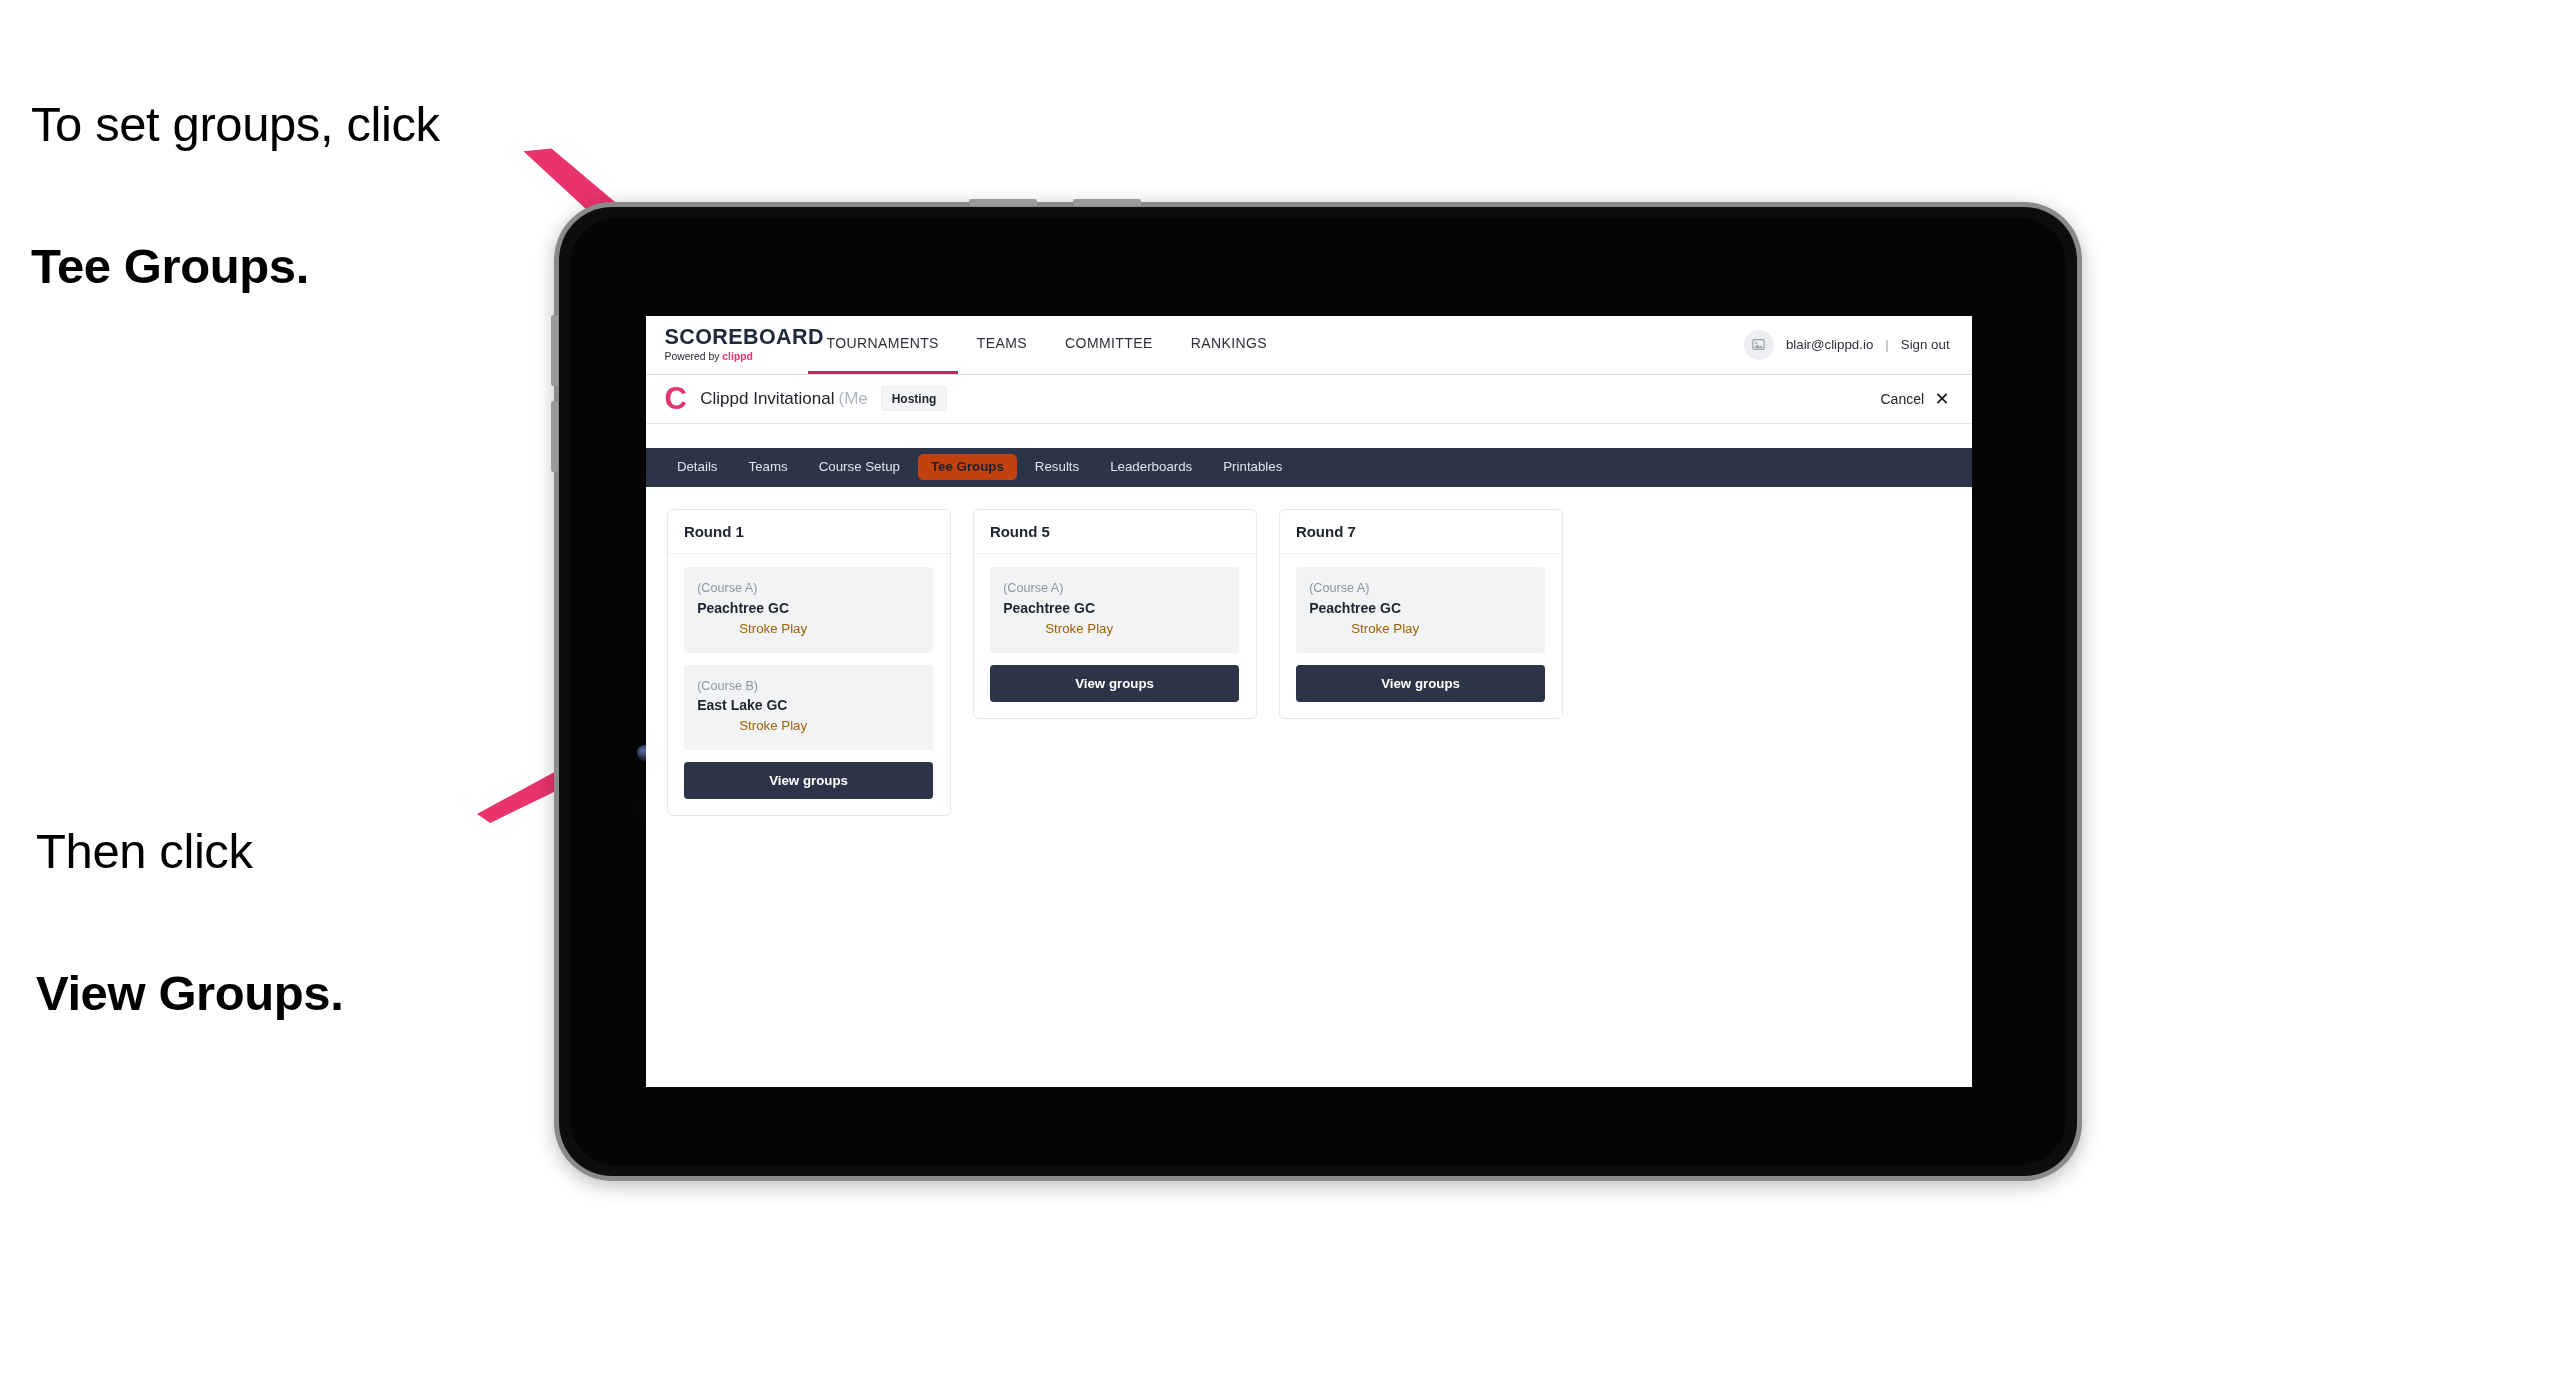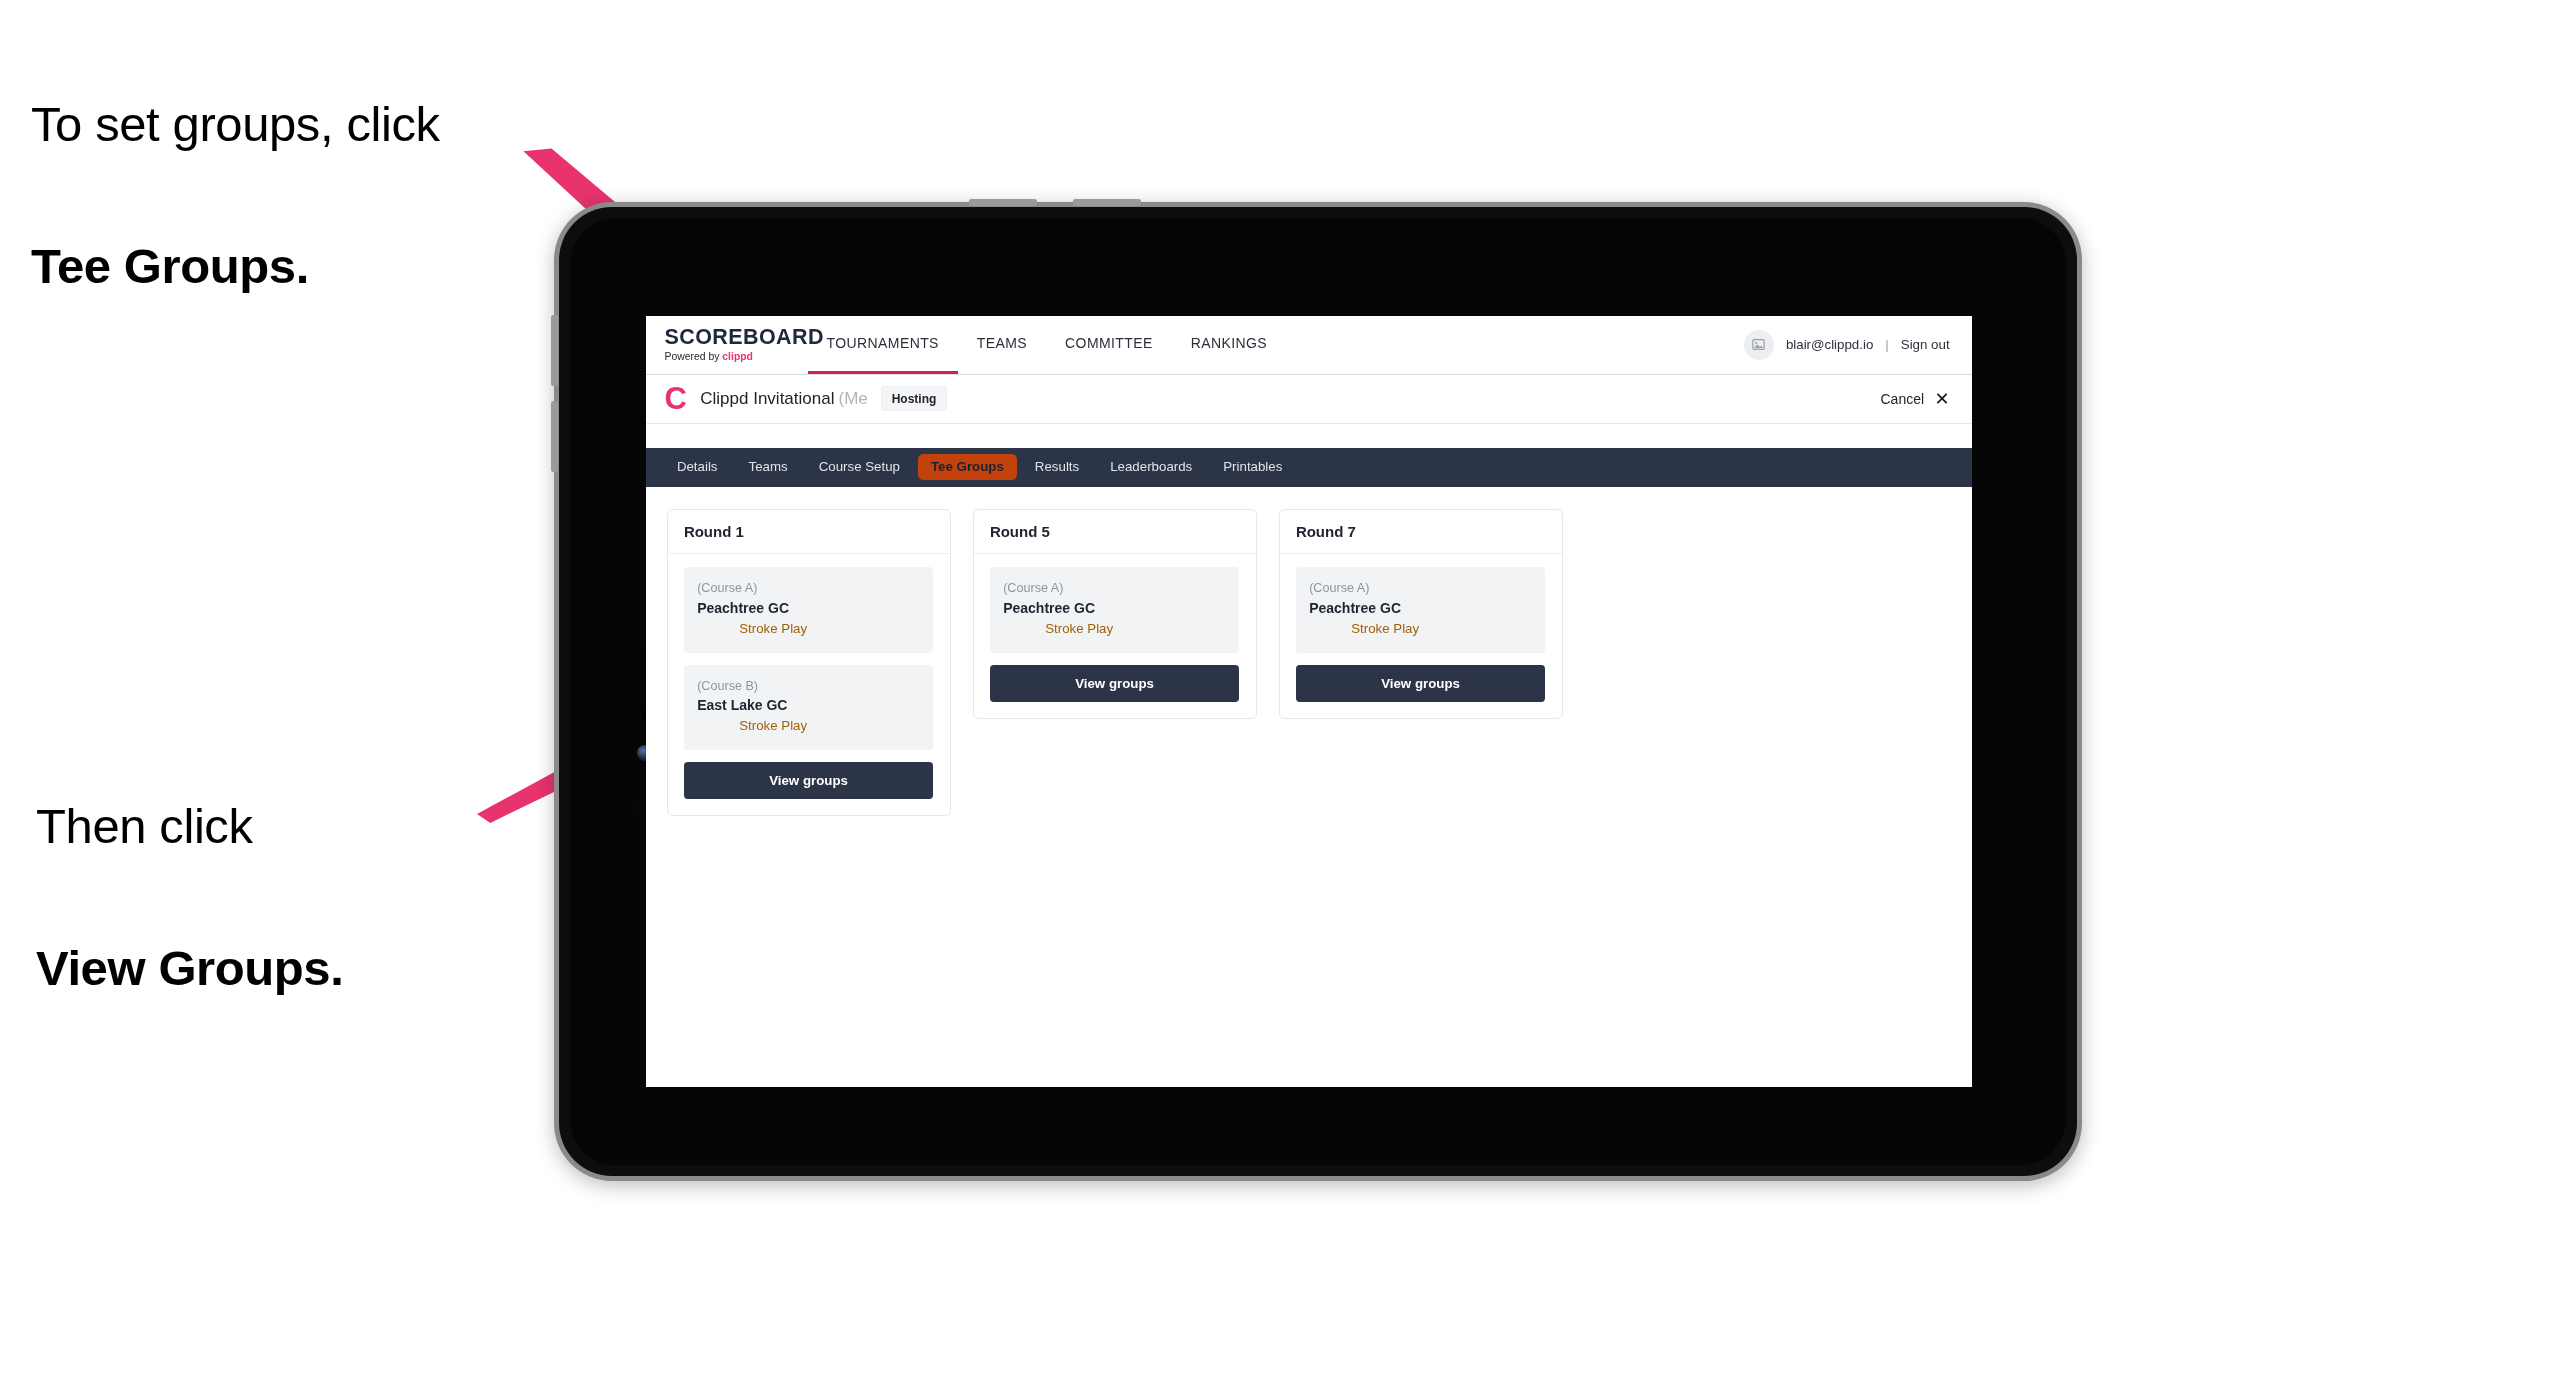--- a/index.html
+++ b/index.html
@@ -22,21 +22,21 @@
     font-family: "Liberation Sans Narrow", "Liberation Sans", sans-serif;
     color: #000000;
     font-size: 49px;
     line-height: 1.45;
     letter-spacing: -0.4px;
     white-space: pre-line;
   }
   .caption .lead { font-weight: 400; }
   .caption .strong { font-weight: 700; }
   #caption-top { left: 31px; top: 18px; }
-  #caption-bottom { left: 36px; top: 720px; }
+  #caption-bottom { left: 36px; top: 745px; }
 
   
   .arrow-svg { position: absolute; pointer-events: none; }
   #arrow-1 { left: 519px; top: 141px; }
   #arrow-2 { left: 474px; top: 682px; }
 
   
   #tablet {
     position: absolute;
     left: 554px;

